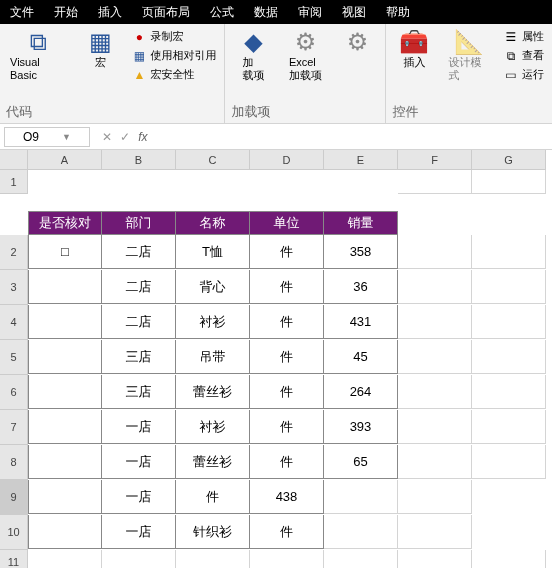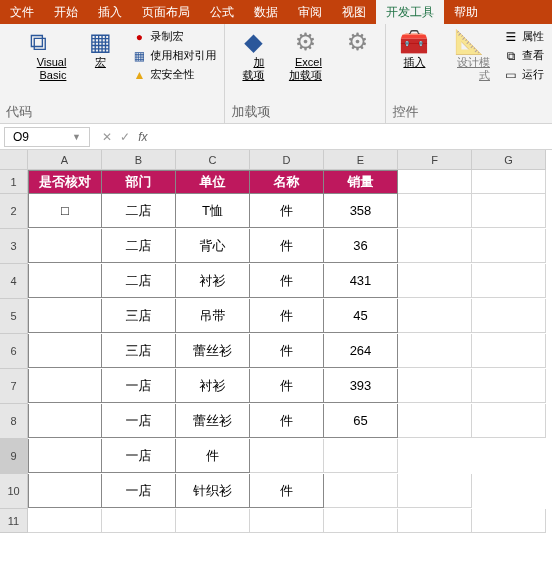--- a/index.html
+++ b/index.html
@@ -1,69 +1,68 @@
 <!DOCTYPE html>
 <html><head>
 <meta charset="utf-8">
 <style>
 * { box-sizing: border-box; margin: 0; padding: 0; font-family: "Microsoft YaHei", sans-serif; }
 body { background: #fff; width: 552px; height: 568px; overflow: hidden; font-size: 12px; }
 
-.tabs { display: flex; background: #c2410c; color: #fff; height: 24px; align-items: stretch; }
+.tabs { display: flex; background: #000000; color: #fff; height: 24px; align-items: stretch; }
 .tab { padding: 4px 10px; cursor: pointer; display: flex; align-items: center; font-size: 12px; }
 .tab.active { background: #f3f3f3; color: #217346; }
 
 .ribbon { background: #f3f3f3; border-bottom: 1px solid #d4d4d4; height: 100px; display: flex; }
 .group { border-right: 1px solid #d4d4d4; display: flex; flex-direction: column; justify-content: space-between; padding: 4px 6px 2px; }
 .group-label { color: #666; font-size: 13px; padding-top: 2px; }
 .group-body { display: flex; align-items: flex-start; gap: 8px; flex: 1; }
 .big-btn { display: flex; flex-direction: column; align-items: center; justify-content: center; gap: 2px; cursor: pointer; padding: 2px 4px; min-width: 44px; }
 .big-btn .icon { font-size: 24px; line-height: 1; }
-.big-btn span.lbl { font-size: 11px; text-align: right; line-height: 1.2; text-decoration: underline; }
+.big-btn span.lbl { font-size: 11px; text-align: left; line-height: 1.2; }
 .small-btns { display: flex; flex-direction: column; gap: 2px; }
 .small-btn { display: flex; align-items: center; gap: 4px; cursor: pointer; font-size: 11px; padding: 1px 2px; white-space: nowrap; }
 .small-icon { width: 14px; height: 14px; display: inline-flex; align-items: center; justify-content: center; font-size: 12px; }
 
 .namebox-row { display: flex; align-items: center; border-bottom: 1px solid #d4d4d4; height: 26px; background: #fff; }
-.namebox { width: 86px; border: 1px solid #ccc; margin: 2px 4px; padding: 2px 8px; font-size: 12px; display: flex; align-items: center; justify-content: space-between; }
+.namebox { width: 86px; border: 1px solid #ccc; margin: 2px 4px; padding: 2px 18px; font-size: 12px; display: flex; align-items: center; justify-content: space-between; }
 .fx-icons { display: flex; align-items: center; gap: 8px; padding: 0 8px; color: #999; }
 .fx-icons .fx { font-style: italic; color: #666; }
 .formula-bar { flex: 1; padding: 2px 6px; }
 
 .grid { position: relative; }
 .col-headers { display: flex; }
 .corner { width: 28px; height: 20px; background: #e6e6e6; border-right: 1px solid #ccc; border-bottom: 1px solid #ccc; }
 .col-h { height: 20px; background: #e6e6e6; border-right: 1px solid #ccc; border-bottom: 1px solid #ccc; text-align: center; font-size: 11px; line-height: 20px; color: #444; }
 .row { display: flex; }
 .row-h { width: 28px; background: #e6e6e6; border-right: 1px solid #ccc; border-bottom: 1px solid #ccc; text-align: center; font-size: 11px; line-height: 34px; color: #444; }
 .row-h.sel { background: #ccc; }
 .cell { border-right: 1px solid #d4d4d4; border-bottom: 1px solid #d4d4d4; height: 34px; display: flex; align-items: center; justify-content: center; font-size: 13px; overflow: hidden; }
 .row.first .cell, .row.first .row-h { height: 24px; line-height: 24px; }
 
-.hdr-cell { background: #be185d; color: #fff; font-weight: bold; border-right: 1px solid #888; border-bottom: 1px solid #888; }
+.hdr-cell { background: #701a75; color: #fff; font-weight: normal; border-right: 1px solid #888; border-bottom: 1px solid #888; margin-top: 41px; }
 .tbl-cell { border-right: 1px solid #888; border-bottom: 1px solid #888; background: #fff; }
 .tbl-top { border-top: 1px solid #888; }
 .tbl-left { border-left: 1px solid #888; }
 
 .wA { width: 74px; } .wB { width: 74px; } .wC { width: 74px; } .wD { width: 74px; } .wE { width: 74px; } .wF { width: 74px; } .wG { width: 74px; }
 .empty-row .cell, .empty-row .row-h { height: 24px; line-height: 24px; }
 </style>
 </head>
 <body>
 
 <div class="tabs">
   <div class="tab">文件</div>
   <div class="tab">开始</div>
   <div class="tab">插入</div>
   <div class="tab">页面布局</div>
   <div class="tab">公式</div>
   <div class="tab">数据</div>
   <div class="tab">审阅</div>
   <div class="tab">视图</div>
-  <div class="tab active">开发工具</div>
   <div class="tab">帮助</div>
 </div>
 
 <div class="ribbon">
   <div class="group">
     <div class="group-body">
       <div class="big-btn">
         <span class="icon" style="color:#2b579a">⧉</span>
         <span class="lbl">Visual Basic</span>
       </div>
@@ -159,22 +158,22 @@
     <div class="col-h wD">D</div>
     <div class="col-h wE">E</div>
     <div class="col-h wF">F</div>
     <div class="col-h wG">G</div>
   </div>
 
   <div class="row first">
     <div class="row-h">1</div>
     <div class="cell wA hdr-cell tbl-top tbl-left">是否核对</div>
     <div class="cell wB hdr-cell tbl-top">部门</div>
+    <div class="cell wC hdr-cell tbl-top">名称</div>
     <div class="cell wD hdr-cell tbl-top">单位</div>
-    <div class="cell wC hdr-cell tbl-top">名称</div>
     <div class="cell wE hdr-cell tbl-top">销量</div>
     <div class="cell wF"></div>
     <div class="cell wG"></div>
   </div>
 
   <div id="data-rows">
       <div class="row">
         <div class="row-h">2</div>
         <div class="cell wA tbl-cell tbl-left">□</div>
         <div class="cell wB tbl-cell">二店</div>
@@ -242,20 +241,21 @@
         <div class="cell wD tbl-cell">件</div>
         <div class="cell wE tbl-cell">65</div>
         <div class="cell wF"></div>
         <div class="cell wG"></div>
       </div>
       <div class="row">
         <div class="row-h sel">9</div>
         <div class="cell wA tbl-cell tbl-left"></div>
         <div class="cell wB tbl-cell">一店</div>
         <div class="cell wD tbl-cell">件</div>
+        <div class="cell wE tbl-cell">438</div>
         <div class="cell wF"></div>
         <div class="cell wG"></div>
       </div>
       <div class="row">
         <div class="row-h">10</div>
         <div class="cell wA tbl-cell tbl-left"></div>
         <div class="cell wB tbl-cell">一店</div>
         <div class="cell wC tbl-cell">针织衫</div>
         <div class="cell wD tbl-cell">件</div>
         <div class="cell wF"></div>

